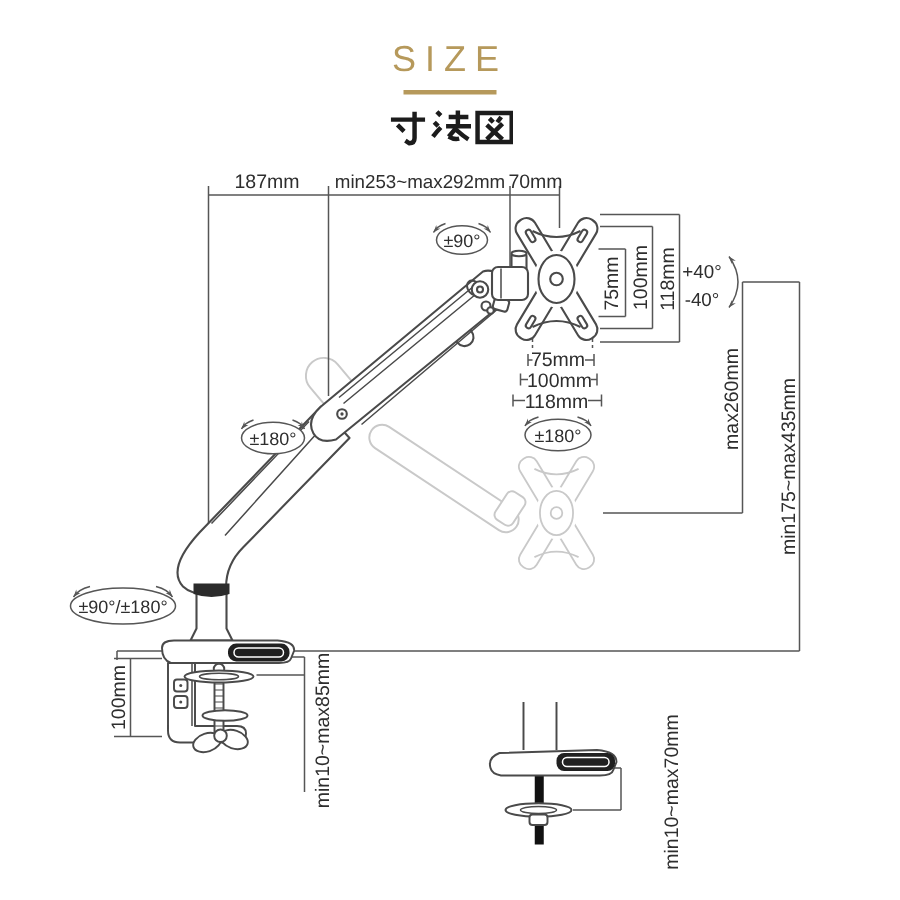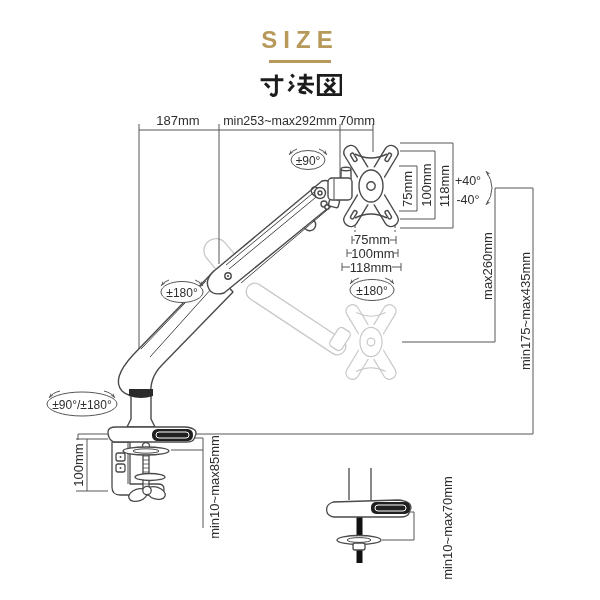--- a/index.html
+++ b/index.html
@@ -1,18 +1,18 @@
 <!DOCTYPE html>
 <html><head>
 <meta charset="utf-8">
 <style>
   html,body{margin:0;padding:0;width:600px;height:600px;background:#fff;overflow:hidden;}
   body{font-family:"Liberation Sans",sans-serif;position:relative;}
   .header{position:absolute;top:0;left:0;width:600px;text-align:center;}
-  .eyebrow{margin-top:26px;font-size:24px;letter-spacing:6px;color:#b6995b;font-weight:700;}
+  .eyebrow{margin-top:26px;font-size:24px;letter-spacing:6px;color:#b6995b;font-weight:400;}
   .underline{width:62px;height:2.5px;background:#b6995b;margin:6px auto 0 auto;}
   .title-glyphs{margin-top:8px;}
   svg text{stroke:none;}
   .diagram{position:absolute;top:0;left:0;}
 </style>
 </head>
 <body>
 
 <div class="header">
   <div class="eyebrow">SIZE</div>

